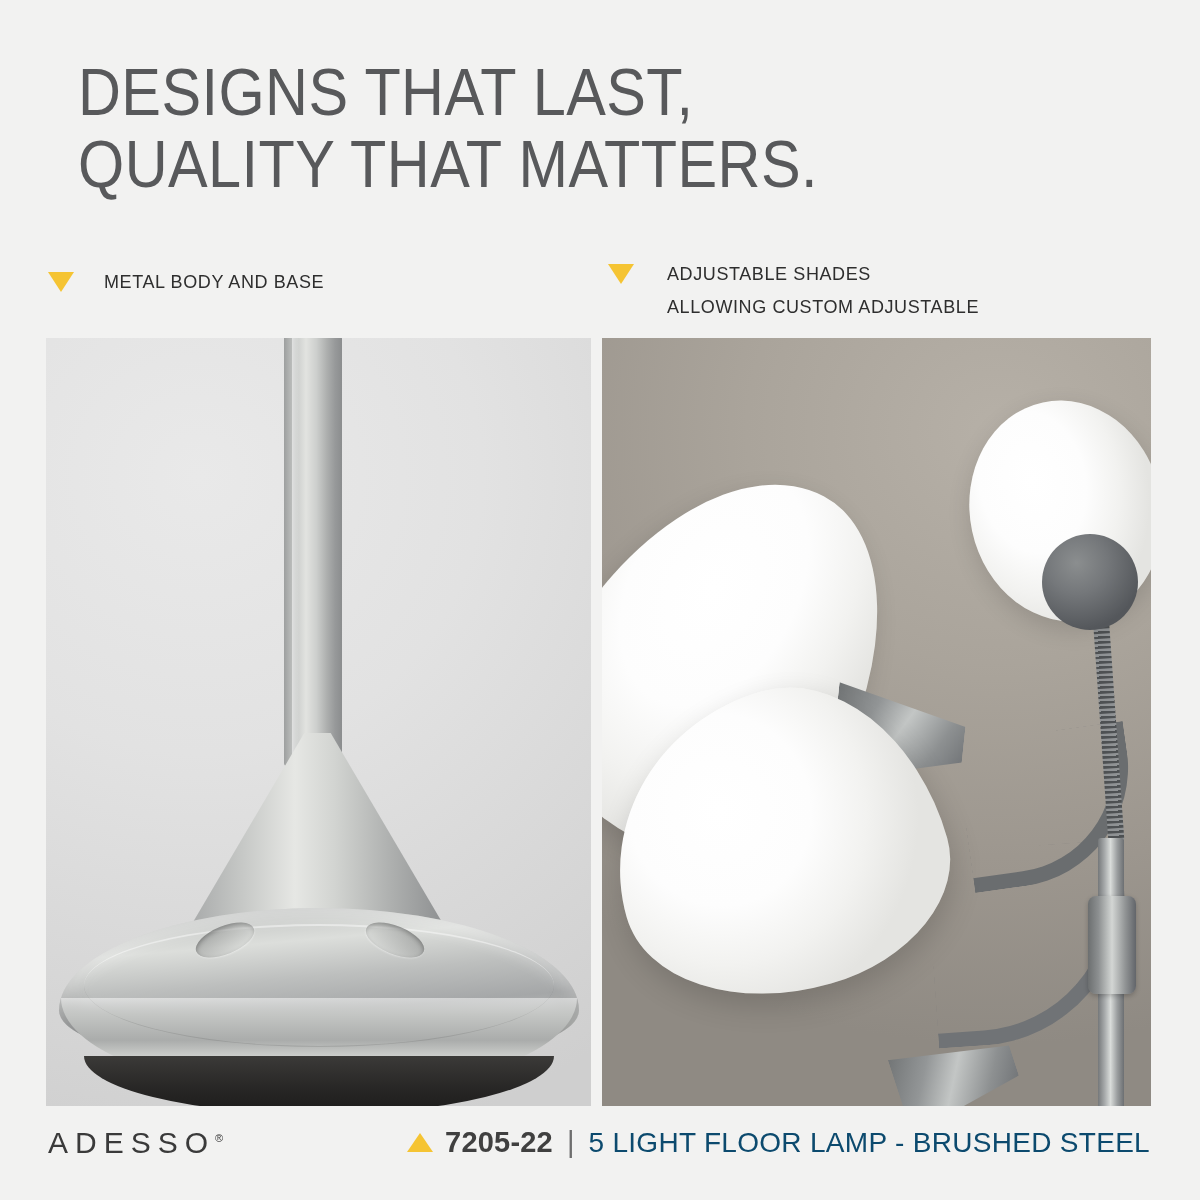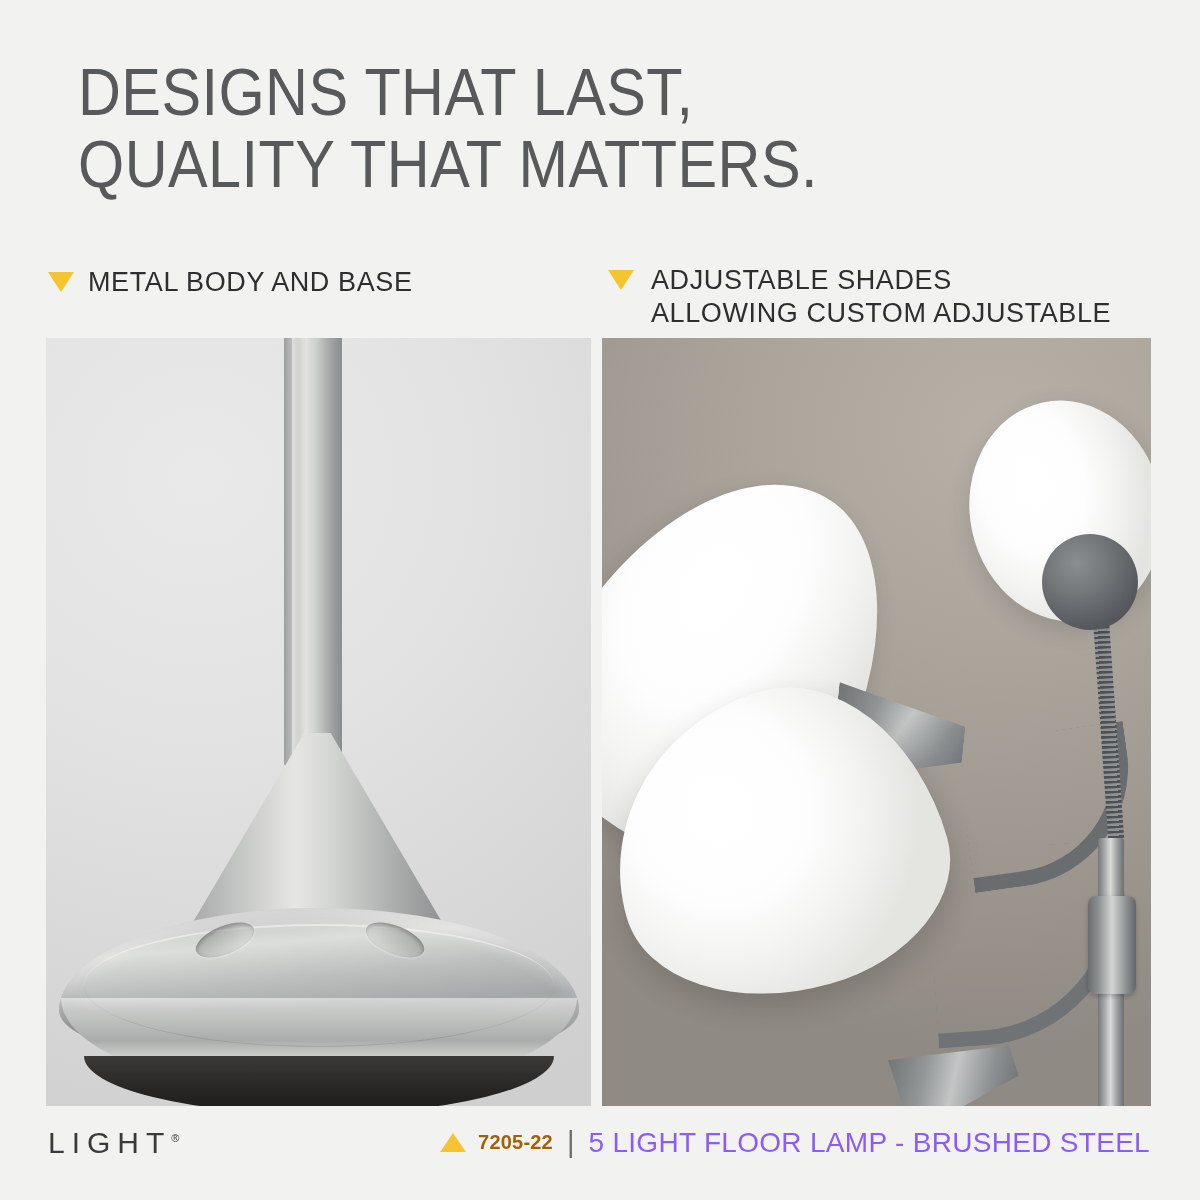--- a/index.html
+++ b/index.html
@@ -35,46 +35,47 @@
   }
 
   
   .feature {
     position: absolute;
     display: flex;
     align-items: flex-start;
     gap: 14px;
   }
   .feature-left  { left: 48px;  top: 266px; }
-  .feature-right { left: 608px; top: 264px; gap: 17px; }
+  .feature-right { left: 608px; top: 258px; gap: 17px; }
 
   .tri-down {
     width: 0;
     height: 0;
     border-left: 13px solid transparent;
     border-right: 13px solid transparent;
     border-top: 20px solid #f5c433;
     margin-top: 6px;
     flex: none;
   }
   .tri-up {
     width: 0;
     height: 0;
     border-left: 13px solid transparent;
     border-right: 13px solid transparent;
     border-bottom: 19px solid #f5c433;
     flex: none;
   }
   .feature-text {
-    font-size: 27px;
+    font-size: 18px;
     line-height: 33px;
     font-weight: 300;
     letter-spacing: 0.6px;
     color: #2e2e2e;
     white-space: nowrap;
+    margin-left: 16px;
   }
 
   
   .panel {
     position: absolute;
     top: 338px;
     height: 768px;
     overflow: hidden;
   }
   .panel-left  { left: 46px;  width: 545px; background: #dededf; }
@@ -329,35 +330,35 @@
   .sku-row {
     position: absolute;
     right: 50px;
     top: 8px;
     display: flex;
     align-items: center;
     gap: 12px;
     white-space: nowrap;
   }
   .sku-code {
-    font-size: 20px;
+    font-size: 29px;
     font-weight: 700;
-    color: #a16207;
+    color: #404040;
     letter-spacing: 0.2px;
   }
   .sku-sep {
     font-size: 29px;
     font-weight: 300;
     color: #6e6e6e;
     margin: 0 2px;
   }
   .sku-desc {
     font-size: 28px;
     font-weight: 300;
-    color: #8b5cf6;
+    color: #0c4a6e;
     letter-spacing: 0.3px;
   }
 </style>
 </head>
 <body>
 
 <div class="headline">
   <div class="headline-line">DESIGNS THAT LAST,</div>
   <div class="headline-line">QUALITY THAT MATTERS.</div>
 </div>
@@ -403,20 +404,20 @@
   <div class="socket-c"></div>
 
   <div class="shade shade-a"></div>
   <div class="socket-cone socket-a"></div>
 
   <div class="shade shade-b"></div>
   <div class="socket-cone socket-b"></div>
 </div>
 
 <div class="footer">
-  <div class="logo"><span>LIGHT</span><span class="logo-r">®</span></div>
+  <div class="logo"><span>ADESSO</span><span class="logo-r">®</span></div>
   <div class="sku-row">
     <div class="tri-up"></div>
     <span class="sku-code">7205-22</span>
     <span class="sku-sep">|</span>
     <span class="sku-desc">5 LIGHT FLOOR LAMP - BRUSHED STEEL</span>
   </div>
 </div>
 
 </body></html>

